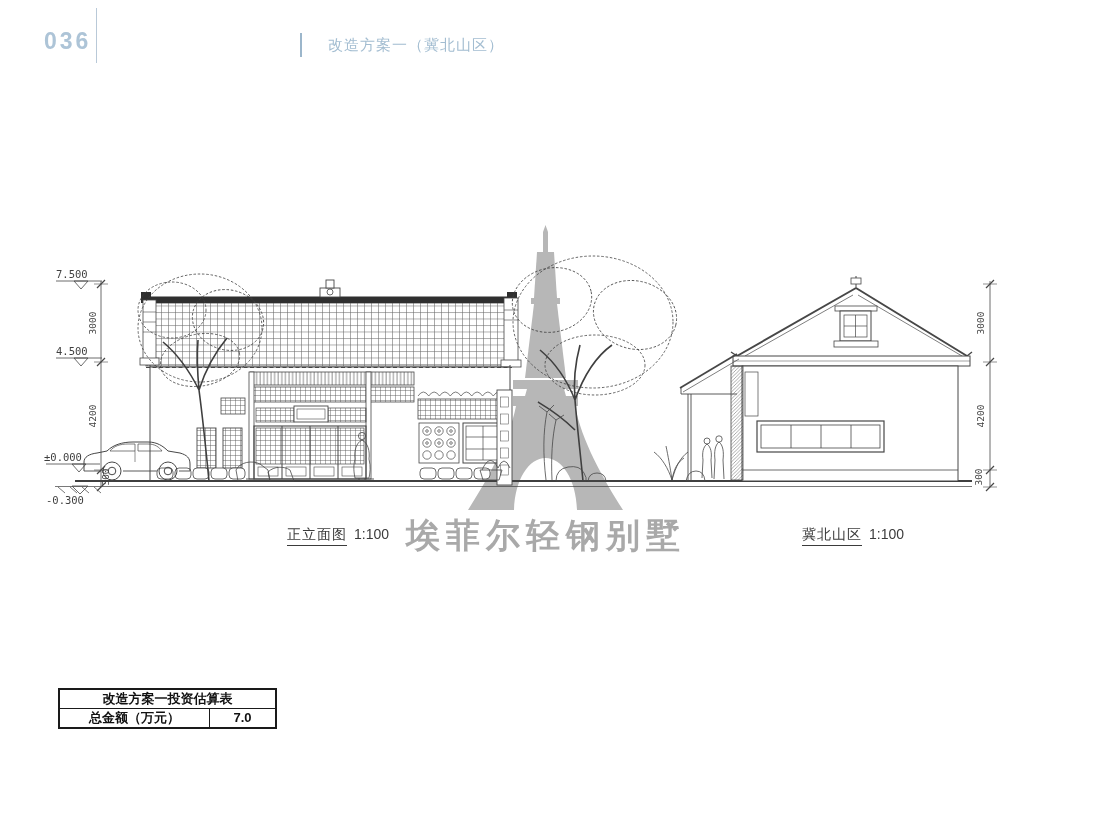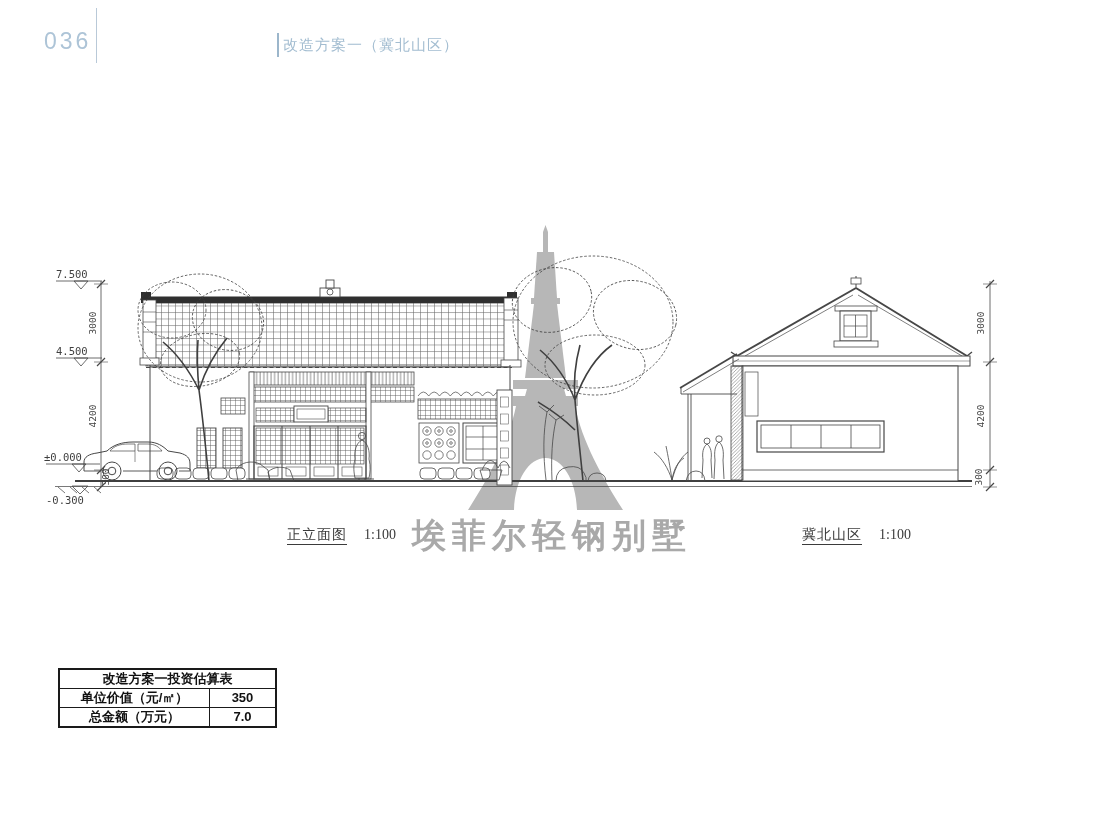--- a/index.html
+++ b/index.html
@@ -1,40 +1,40 @@
 <!DOCTYPE html>
 <html><head>
 <meta charset="utf-8">
 <style>
   html,body{margin:0;padding:0;background:#e8e8e8;}
   .page{position:relative;width:1101px;height:817px;background:#ffffff;overflow:hidden;
         font-family:"Liberation Sans","DejaVu Sans",sans-serif;}
   
   .pagenum{position:absolute;left:44px;top:28px;font-size:23px;color:#adc4d7;
-           letter-spacing:3px;font-weight:400;}
+           letter-spacing:3px;font-weight:700;}
   .pagenum-divider{position:absolute;left:96px;top:8px;width:1px;height:55px;background:#b9c9d8;}
-  .section-header{position:absolute;left:277px;top:33px;border-left:2px solid #9cb6cb;
-                  padding-left:4px;font-size:15px;color:#a3bdd1;letter-spacing:1px;height:24px;
+  .section-header{position:absolute;left:300px;top:33px;border-left:2px solid #9cb6cb;
+                  padding-left:26px;font-size:15px;color:#a3bdd1;letter-spacing:1px;height:24px;
                   line-height:24px;}
   
   .draw{position:absolute;left:0;top:0;}
   text{font-family:"DejaVu Sans Mono","Liberation Mono",monospace;}
   .lvl{font-size:10.5px;fill:#3f3f3f;}
   .dim{font-size:9.5px;fill:#3f3f3f;}
   
   .elev-label{position:absolute;font-size:14px;color:#3b3b3b;white-space:nowrap;}
-  .elev-label .cn{border-bottom:1.5px solid #3b3b3b;padding-bottom:2px;letter-spacing:1px;}
-  .elev-label .scale{margin-left:17px;font-family:Liberation Serif, serif;}
-  
-  .wm{position:absolute;left:400px;top:518px;width:292px;text-align:right;color:#a9a9a9;}
+  .elev-label .cn{border-bottom:1.5px solid #3b3b3b;padding-bottom:2px;letter-spacing:1px;font-family:Liberation Mono, monospace;}
+  .elev-label .scale{margin-left:7px;font-family:Liberation Sans, sans-serif;}
+  
+  .wm{position:absolute;left:400px;top:518px;width:292px;text-align:center;color:#a9a9a9;}
   .wm-cn{font-size:34px;font-weight:700;letter-spacing:6px;line-height:1.05;white-space:nowrap;}
   .wm-en{font-family:"DejaVu Sans Mono","Liberation Mono",monospace;font-size:15px;
          font-weight:700;letter-spacing:0.5px;margin-top:4px;white-space:nowrap;}
   
-  .invest{position:absolute;left:58px;top:668px;width:219px;border-collapse:collapse;
+  .invest{position:absolute;left:58px;top:688px;width:219px;border-collapse:collapse;
           border:2px solid #1a1a1a;font-size:13px;color:#111;}
   .invest th,.invest td{border:1px solid #1a1a1a;text-align:center;padding:0 2px;
           height:18px;font-weight:600;line-height:18px;}
   .invest th{height:17px;}
 </style>
 </head>
 <body>
 
 <div class="page">
 
@@ -309,23 +309,19 @@
   <table class="invest">
     <colgroup>
         <col style="width:152px">
         <col style="width:67px">
       </colgroup>
     <tbody>
         <tr>
       <th colspan="2">改造方案一投资估算表</th>
     </tr>
     <tr>
-      <td>单位价值（元/㎡）</td>
-      <td>350</td>
-    </tr>
-    <tr>
       <td>总金额（万元）</td>
       <td>7.0</td>
     </tr>
   </tbody>
     </table>
 
 </div>
 
 </body></html>

